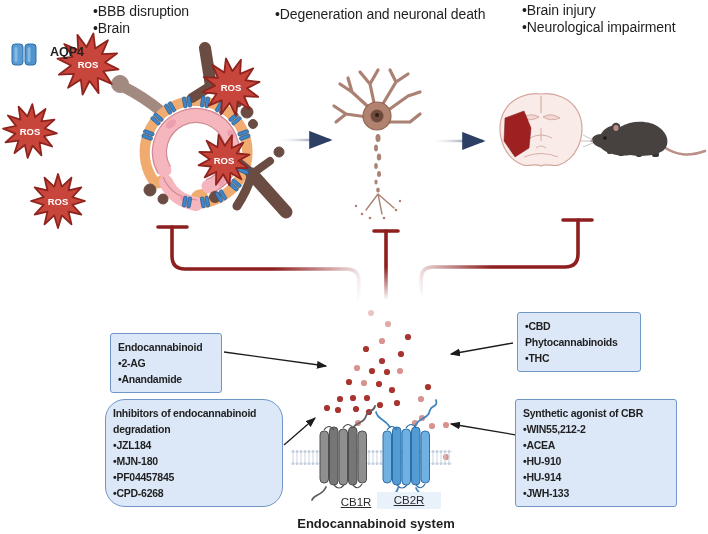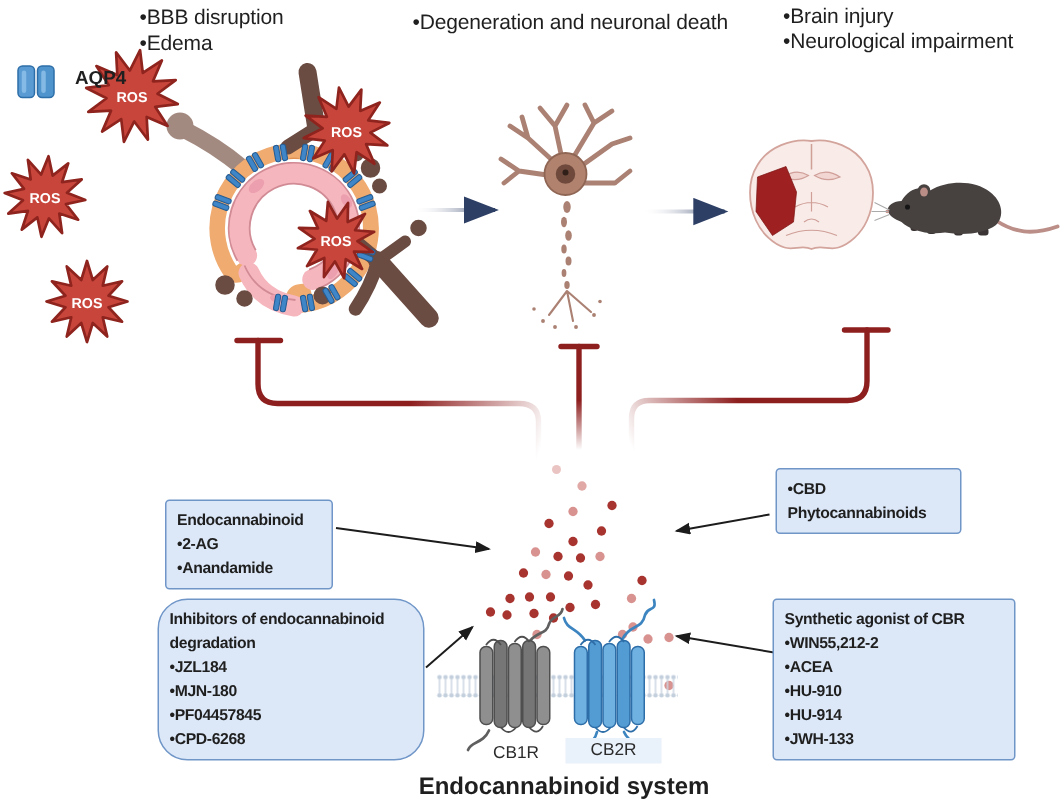--- a/index.html
+++ b/index.html
@@ -13,23 +13,23 @@
   #stage{position:relative;width:708px;height:534px;background:#fff;overflow:hidden;
          font-family:"Liberation Sans",sans-serif;color:var(--text_dark);}
   #art{position:absolute;left:0;top:0;}
   .toptext{position:absolute;font-size:14px;font-weight:400;line-height:17px;letter-spacing:-0.1px;}
   .lbl{position:absolute;}
   .aqp4{left:50px;top:45px;font-size:12.5px;font-weight:700;}
   .ibox{position:absolute;background:var(--box_fill);border:1.6px solid var(--box_border);
         border-radius:3px;padding:5px 7px;font-size:10.5px;font-weight:700;line-height:16px;
         letter-spacing:-0.25px;}
   .rlabel{position:absolute;font-size:11.5px;color:#2b2b2b;text-align:center;line-height:17px;}
-  .cb2bg{background:#e9f1fa;}
+  .cb2bg{background:#e9f1fa;text-decoration:underline;}
   .syslabel{position:absolute;left:276px;top:516px;width:200px;text-align:center;
-            font-size:16px;font-weight:700;}
+            font-size:13px;font-weight:700;}
   
   .ros-star{fill:var(--ros_red);stroke:var(--ros_outline);stroke-width:1.8;vector-effect:non-scaling-stroke;stroke-linejoin:round;}
   .ros-text{fill:#fff;font-family:"Liberation Sans",sans-serif;font-size:9.5px;font-weight:700;text-anchor:middle;}
   .chan rect{fill:var(--aqp4_blue);stroke:#255d94;stroke-width:0.7;}
   .orange-arc{fill:none;stroke:var(--endfeet_orange);stroke-width:19;stroke-linecap:round;}
   .white-ring{fill:none;stroke:#fff;stroke-width:4;}
   .pink-arc{fill:none;stroke:var(--vessel_pink);stroke-width:14;stroke-linecap:round;}
   .pink-edge{fill:none;stroke:#d18b95;stroke-width:1.2;}
   .nuc{fill:#ec9fae;}
   .nuco{fill:#de9153;}
@@ -310,21 +310,21 @@
   <g>
     <line class="blk" x1="224" y1="352" x2="326" y2="366" marker-end="url(#bh)"></line>
     <line class="blk" x1="284" y1="445" x2="315" y2="418" marker-end="url(#bh)"></line>
     <line class="blk" x1="513" y1="343" x2="451" y2="354" marker-end="url(#bh)"></line>
     <line class="blk" x1="528" y1="437" x2="451" y2="424" marker-end="url(#bh)"></line>
   </g>
 </svg>
 
 <div class="toptext" style="left:93px;top:3px;">
   <div>•BBB disruption</div>
-  <div>•Edema</div>
+  <div>•Brain</div>
 </div>
 <div class="toptext" style="left:254px;top:6px;margin-left:21px;">
   <div>•Degeneration and neuronal death</div>
 </div>
 <div class="toptext" style="left:522px;top:2px;">
   <div>•Brain injury</div>
   <div>•Neurological impairment</div>
 </div>
 
 <div class="lbl aqp4">AQP4</div>
@@ -340,29 +340,30 @@
   <div>degradation</div>
   <div>•JZL184</div>
   <div>•MJN-180</div>
   <div>•PF04457845</div>
   <div>•CPD-6268</div>
 </div>
 
 <div class="ibox" style="left:517px;top:312px;width:108px;">
   <div>•CBD</div>
   <div>Phytocannabinoids</div>
+  <div>•THC</div>
 </div>
 
 <div class="ibox" style="left:515px;top:399px;width:146px;">
   <div>Synthetic agonist of CBR</div>
   <div>•WIN55,212-2</div>
   <div>•ACEA</div>
   <div>•HU-910</div>
   <div>•HU-914</div>
   <div>•JWH-133</div>
 </div>
 
-<div class="rlabel" style="left:316px;top:494px;width:56px;">CB1R</div>
+<div class="rlabel" style="left:328px;top:494px;width:56px;text-decoration:underline;">CB1R</div>
 <div class="rlabel cb2bg" style="left:377px;top:492px;width:64px;">CB2R</div>
 
 <div class="syslabel">Endocannabinoid system</div>
 
 </div>
 
 </body></html>

